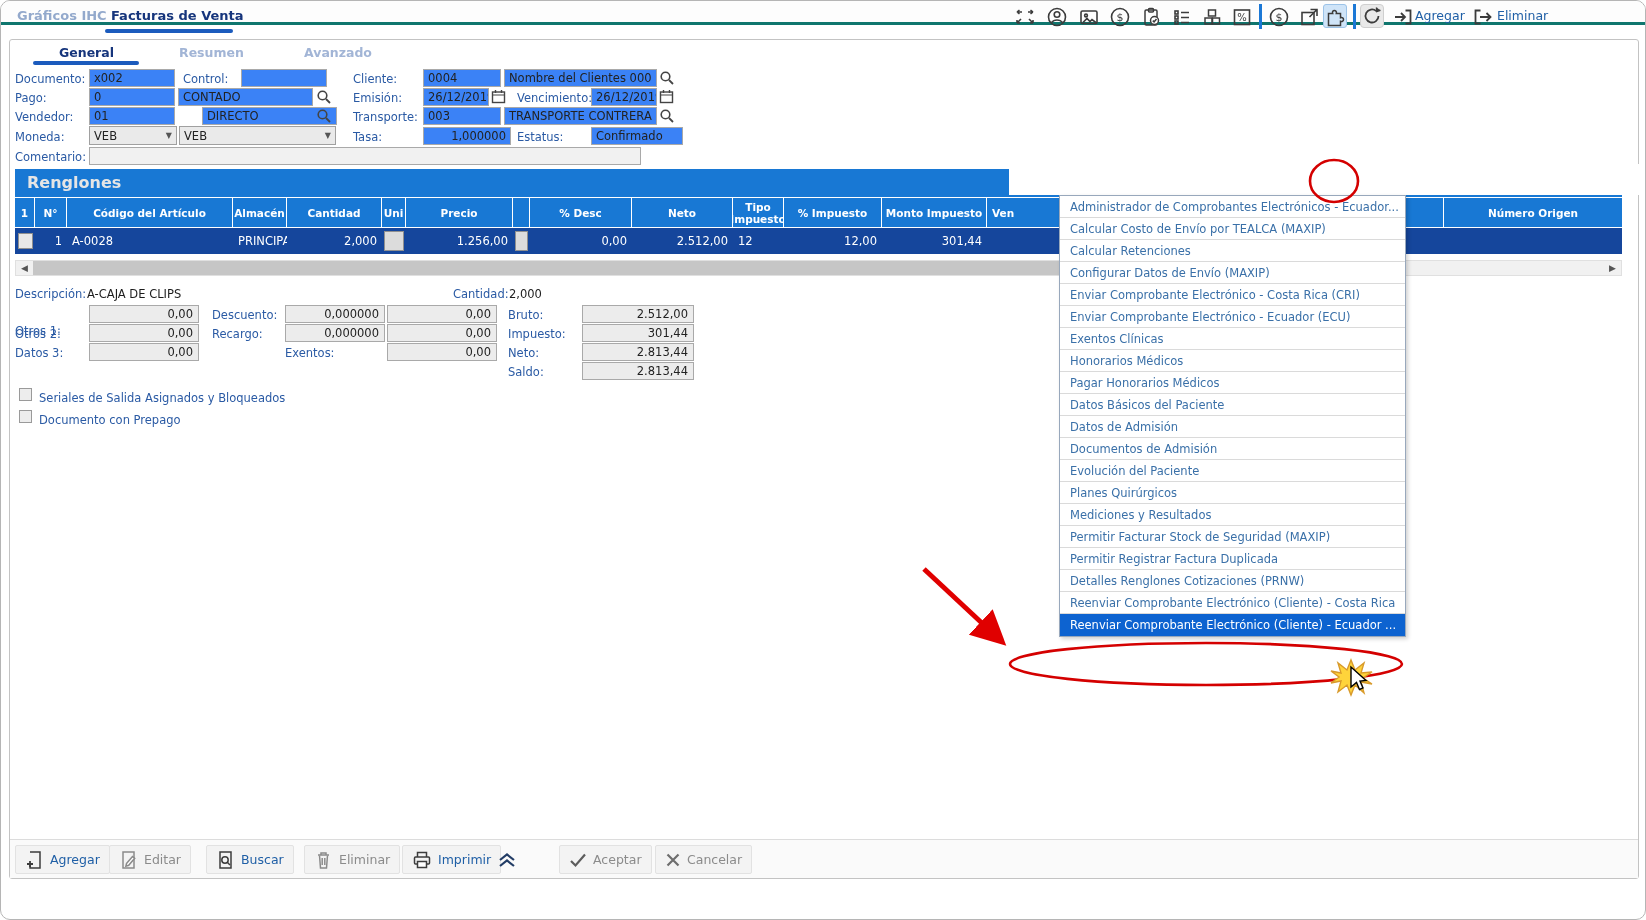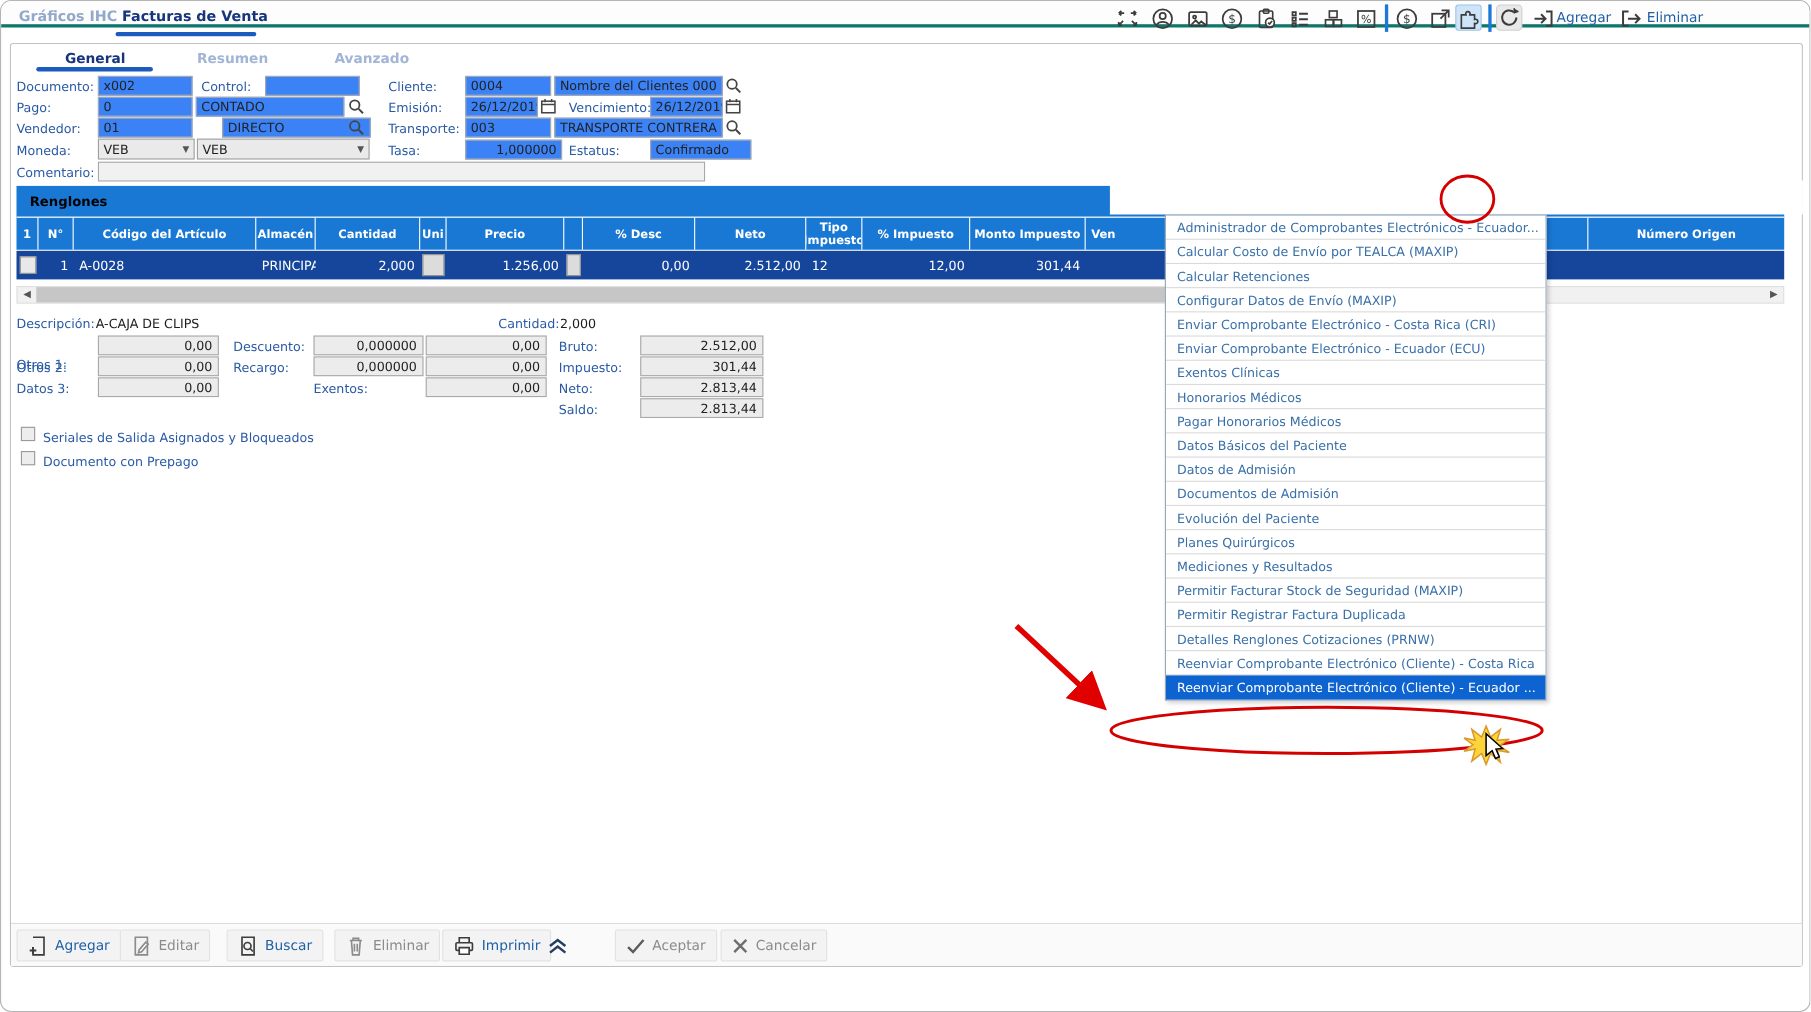--- a/index.html
+++ b/index.html
@@ -30,21 +30,21 @@
   .finput { position:absolute; height:18px; background:#3b82f6; border:1px solid #a9a9a9;
             font-size:11.5px; color:#222; padding:1px 4px; white-space:nowrap; overflow:hidden; }
   .finput.num { text-align:right; }
   .fselect { position:absolute; height:19px; background:#eaeaea; border:1px solid #a0a0a0;
              font-size:11.5px; color:#222; padding:2px 4px; }
   .fselect .arrow { position:absolute; right:4px; top:4px; font-size:8px; color:#555; }
   .ficon { position:absolute; width:16px; height:16px; }
 
   
   .grid-title { position:absolute; left:14px; top:168px; width:1607px; height:28px;
-                background:#1878d4; color:#000000; font-weight:bold; font-size:12px;
+                background:#1878d4; color:#e5e5e5; font-weight:bold; font-size:16px;
                 line-height:28px; padding-left:12px; }
   .grid-head { position:absolute; left:14px; top:196px; width:1607px; height:30px;
                background:#1878d4; border-top:1px solid #fff; display:flex; }
   .gh-cell { color:#fff; font-weight:bold; font-size:10.5px; line-height:12px;
              display:flex; align-items:center; justify-content:center; text-align:center;
              border-right:1px solid #ffffff; overflow:hidden; }
   .gh-cell:last-child { border-right:none; }
   .grid-row { position:absolute; left:14px; top:227px; width:1607px; height:26px;
               background:#15469c; display:flex; }
   .gr-cell { color:#fff; font-size:11.5px; display:flex; align-items:center;

